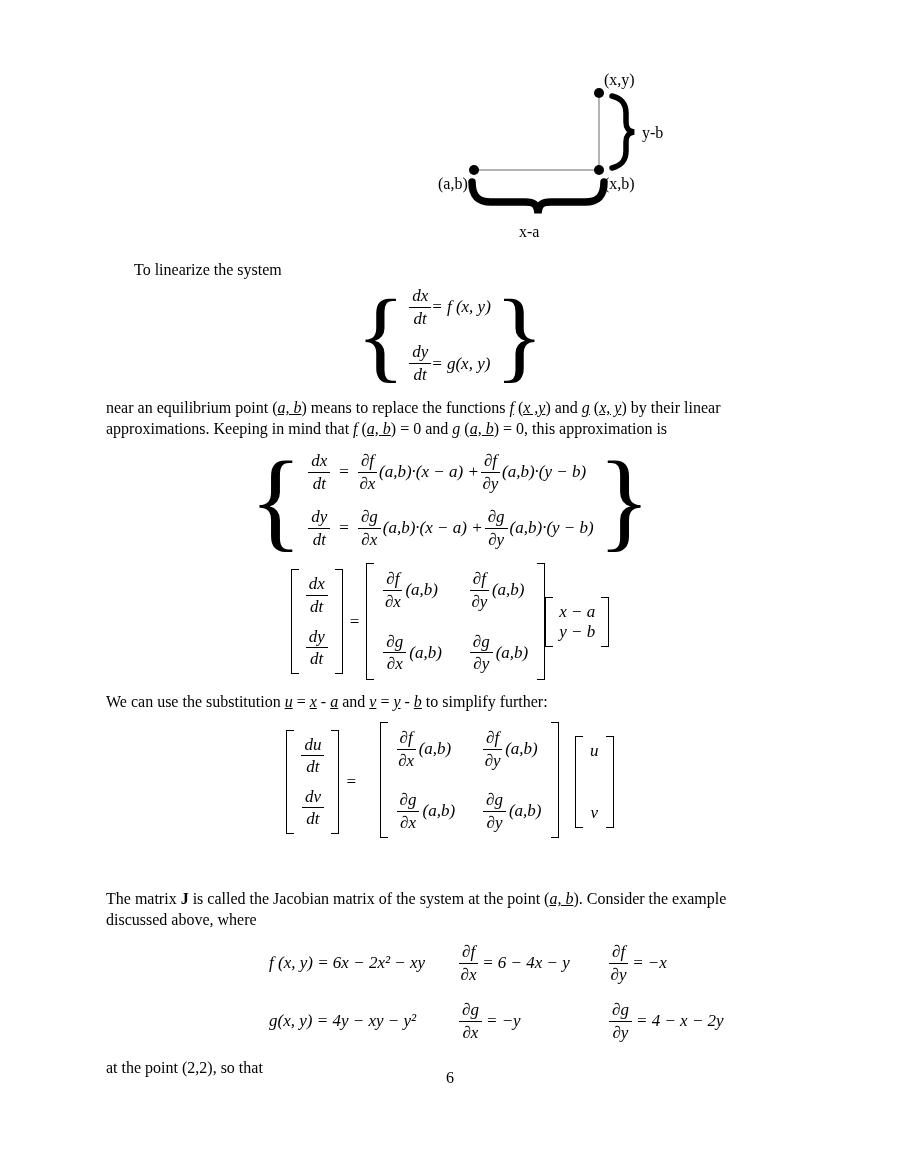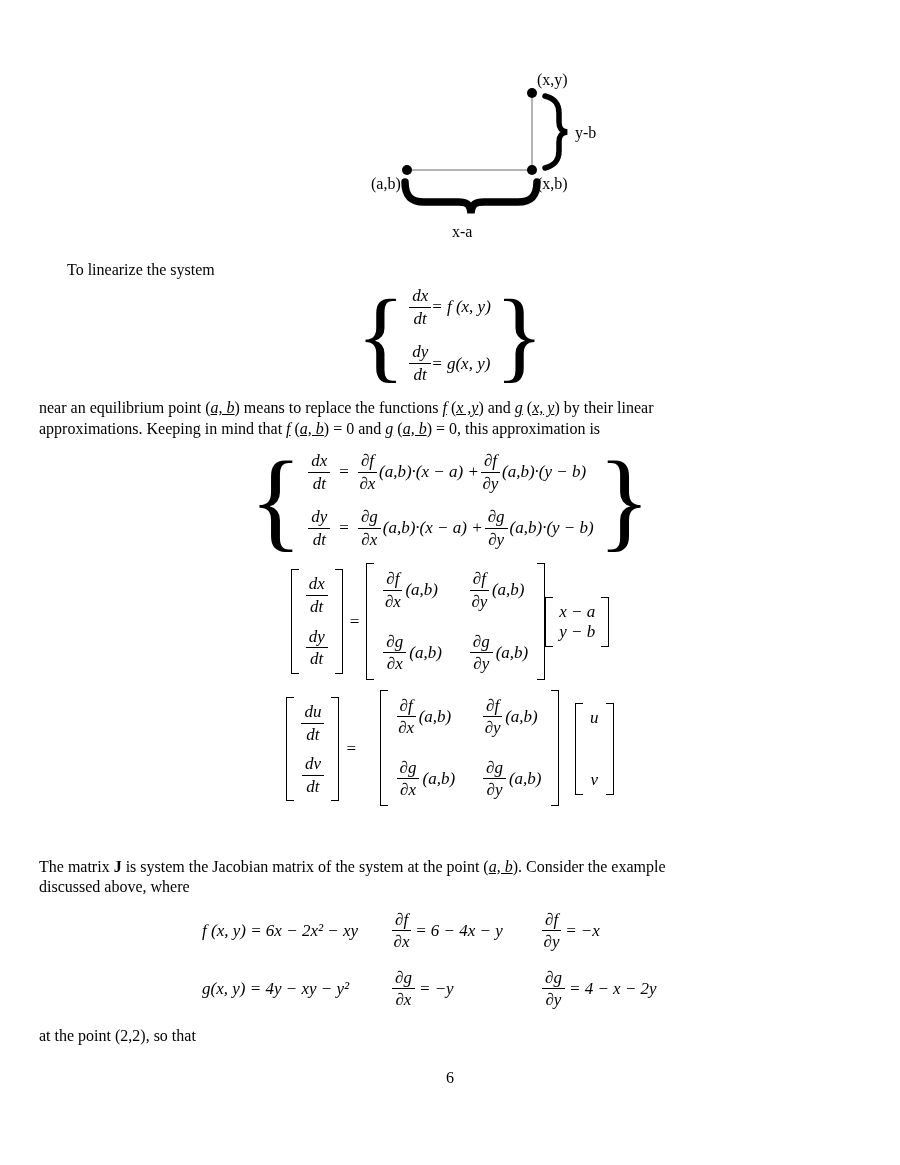--- a/index.html
+++ b/index.html
@@ -1,20 +1,20 @@
 <!DOCTYPE html>
 <html><head>
 <meta charset="utf-8">
 <style>
   html,body{margin:0;padding:0;}
   body{
     width:900px;height:1165px;background:#ffffff;color:#000;
     font-family:"Liberation Serif", serif;position:relative;overflow:hidden;
   }
-  .page{padding:0 39px;}
+  .page{padding:0 106px;}
   p{margin:0;font-size:16px;line-height:1.28;}
   .it{font-style:italic;text-decoration:underline;}
   .bd{font-weight:bold;}
   .un{}
   .indent{text-indent:28px;}
 
   
   .diagram{display:block;margin:60px 0 0 288px;}
   .dline{stroke:#9b9b9b;stroke-width:1.5;}
   .dot{fill:#000;}
@@ -212,20 +212,21 @@
     <div class="bgroup vec1">
       <span class="bkt l"></span>
       <div class="bcol">
         <span class="mi">x − a</span>
         <span class="mi">y − b</span>
       </div>
       <span class="bkt r"></span>
     </div>
   </div>
 
+  <p class="m-para2"><span>We can use the substitution </span><span class="it">u</span><span> = </span><span class="it">x</span><span> - </span><span class="it">a</span><span> and </span><span class="it">v</span><span> = </span><span class="it">y</span><span> - </span><span class="it">b</span><span> to simplify further:</span></p>
 
   <div class="eq m-eq4">
     <div class="bgroup">
       <span class="bkt l"></span>
       <div class="bcol lhscol">
         <span class="frac">
           <span class="num">du</span>
           <span class="den">dt</span>
         </span>
         <span class="frac">
@@ -281,21 +282,21 @@
     <div class="bgroup vec2">
       <span class="bkt l"></span>
       <div class="bcol">
         <span class="mi">u</span>
         <span class="mi">v</span>
       </div>
       <span class="bkt r"></span>
     </div>
   </div>
 
-  <p class="m-para3"><span>The matrix </span><span class="bd">J</span><span> is system the </span><span class="un">Jacobian matrix</span><span> of the system at the point (</span><span class="it">a, b</span><span>). Consider the example</span><br><span>discussed above, where</span></p>
+  <p class="m-para3"><span>The matrix </span><span class="bd">J</span><span> is called the </span><span class="un">Jacobian matrix</span><span> of the system at the point (</span><span class="it">a, b</span><span>). Consider the example</span><br><span>discussed above, where</span></p>
 
   <div class="example m-eq5">
     <div class="excell mi">f (x, y) = 6x − 2x² − xy</div>
     <div class="excell">
       <span class="frac">
           <span class="num">∂f</span>
           <span class="den">∂x</span>
         </span>
       <span class="mi">= 6 − 4x − y</span>
     </div>

